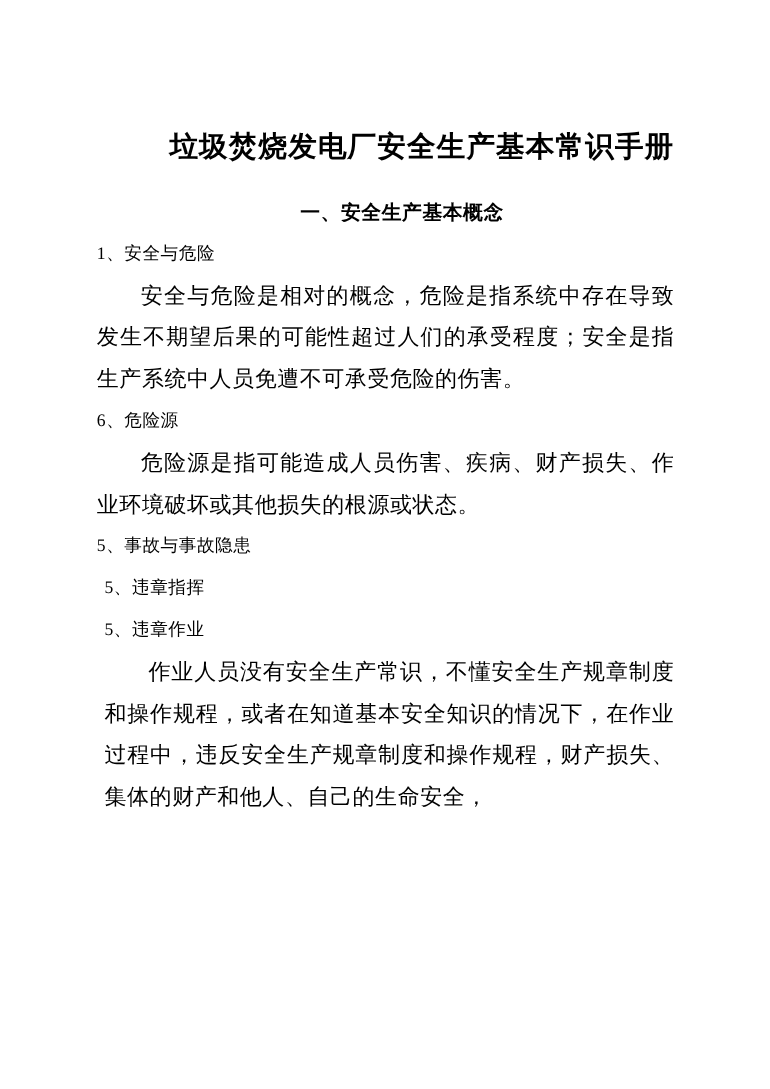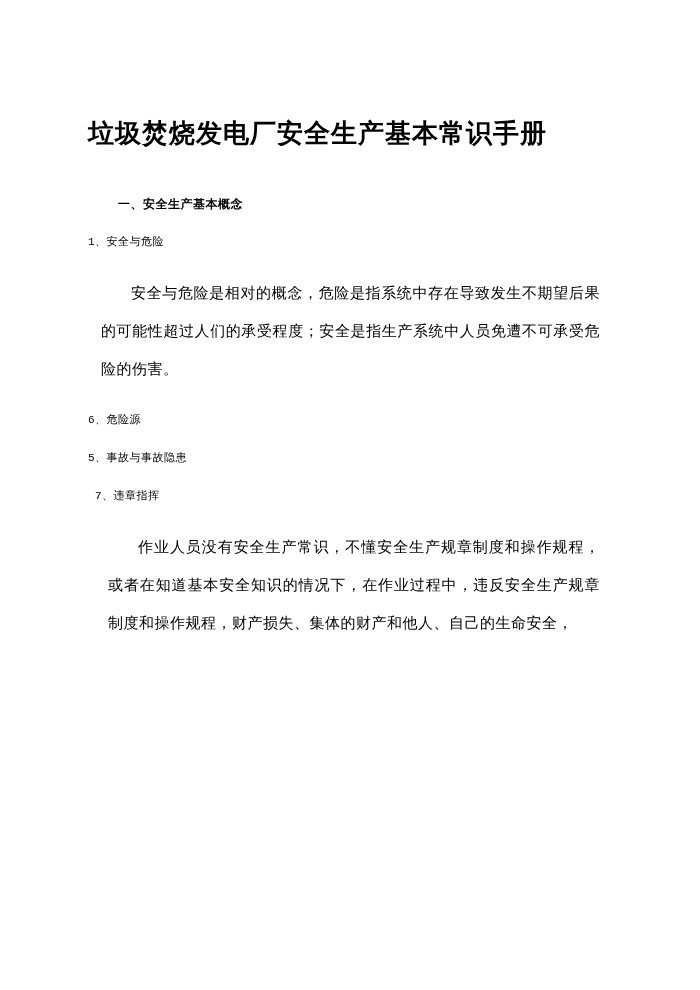--- a/index.html
+++ b/index.html
@@ -15,52 +15,52 @@
     }
     .page {
       box-sizing: border-box;
       width: 700px;
       height: 990px;
       padding: 112px 87px 0 88px;
       overflow: hidden;
       background: #ffffff;
     }
     .doc-title {
-      margin: 0 0 29px 0;
-      text-align: left;
+      margin: 0 0 18px 0;
+      text-align: right;
       font-size: 26px;
       line-height: 44px;
       font-weight: bold;
       letter-spacing: 1px;
       white-space: nowrap;
     }
     .section-heading {
       margin: 0;
       padding-left: 30px;
-      font-size: 12px;
+      font-size: 18px;
       line-height: 38px;
       font-weight: bold;
       letter-spacing: 0.5px;
+      text-align: center;
     }
     .item {
       margin: 0;
     }
     .item.shifted {
       margin-left: 7px;
     }
     .item-label {
       margin: 0;
-      font-size: 11px;
+      font-size: 16px;
       line-height: 38px;
       letter-spacing: 0.5px;
-      font-family: Liberation Mono, monospace;
     }
     .item-body {
-      margin: 13px;
-      font-size: 15px;
+      margin: 0;
+      font-size: 20px;
       line-height: 38px;
       letter-spacing: 0.5px;
       text-align: justify;
       text-indent: 2em;
       word-break: break-all;
     }
   </style>
 </head>
 <body>
 
@@ -70,27 +70,29 @@
 
   <h2 class="section-heading">一、安全生产基本概念</h2>
 
   <div class="item">
     <p class="item-label">1、安全与危险</p>
     <p class="item-body">安全与危险是相对的概念，危险是指系统中存在导致发生不期望后果的可能性超过人们的承受程度；安全是指生产系统中人员免遭不可承受危险的伤害。</p>
   </div>
 
   <div class="item">
     <p class="item-label">6、危险源</p>
+    <p class="item-body">危险源是指可能造成人员伤害、疾病、财产损失、作业环境破坏或其他损失的根源或状态。</p>
   </div>
 
   <div class="item">
     <p class="item-label">5、事故与事故隐患</p>
   </div>
 
   <div class="item shifted">
-    <p class="item-label">7、违章指挥</p>
+    <p class="item-label">5、违章指挥</p>
   </div>
 
   <div class="item shifted">
+    <p class="item-label">5、违章作业</p>
     <p class="item-body">作业人员没有安全生产常识，不懂安全生产规章制度和操作规程，或者在知道基本安全知识的情况下，在作业过程中，违反安全生产规章制度和操作规程，财产损失、集体的财产和他人、自己的生命安全，</p>
   </div>
 
 </div>
 
 </body></html>

